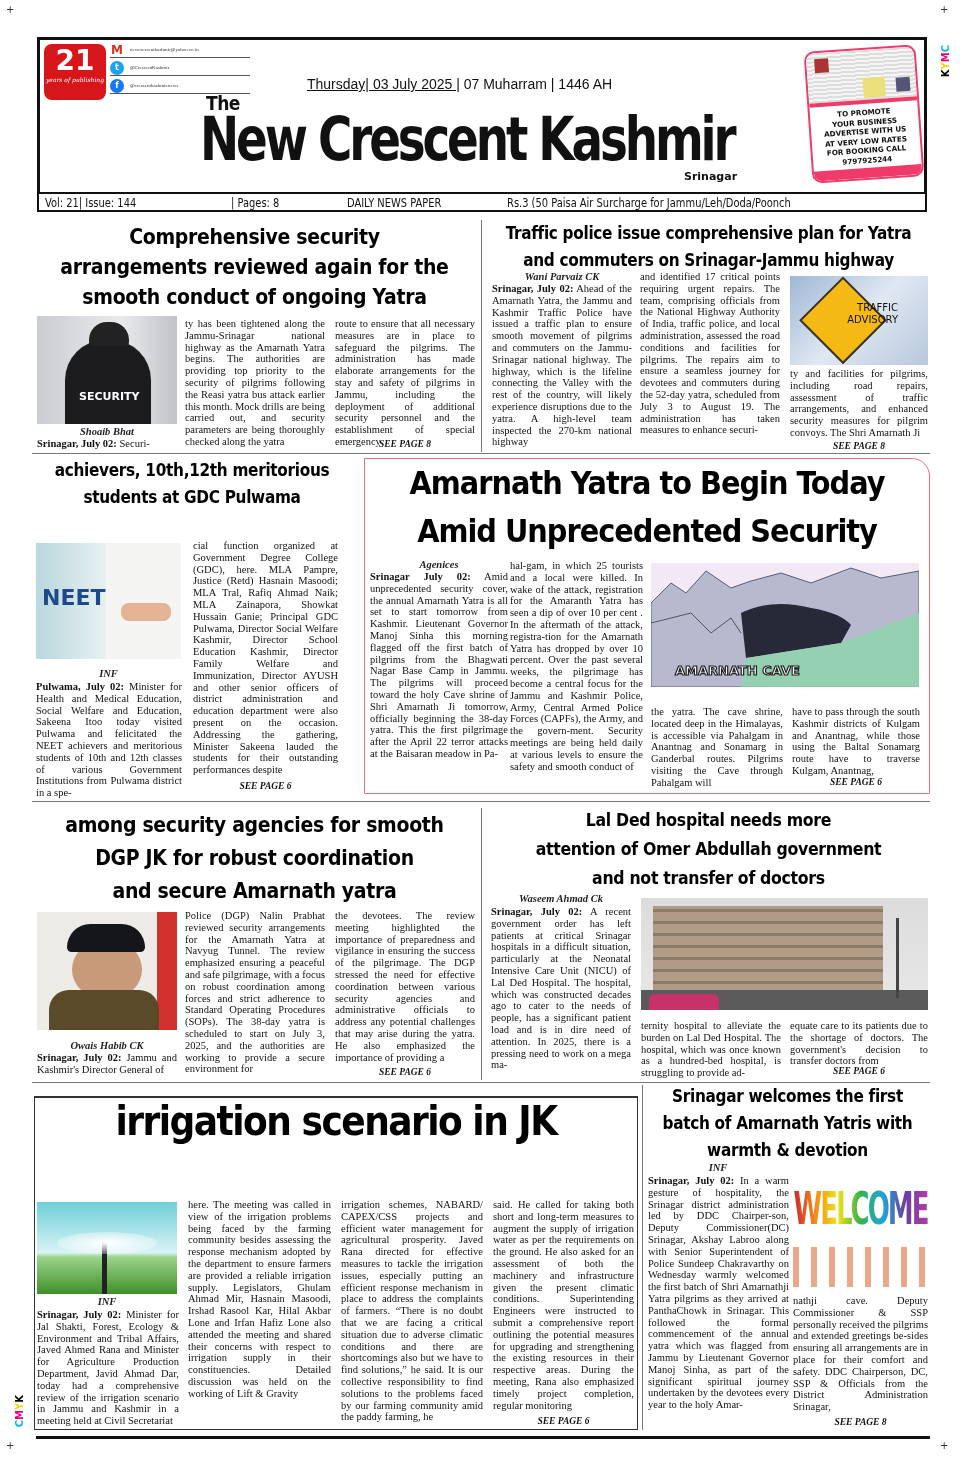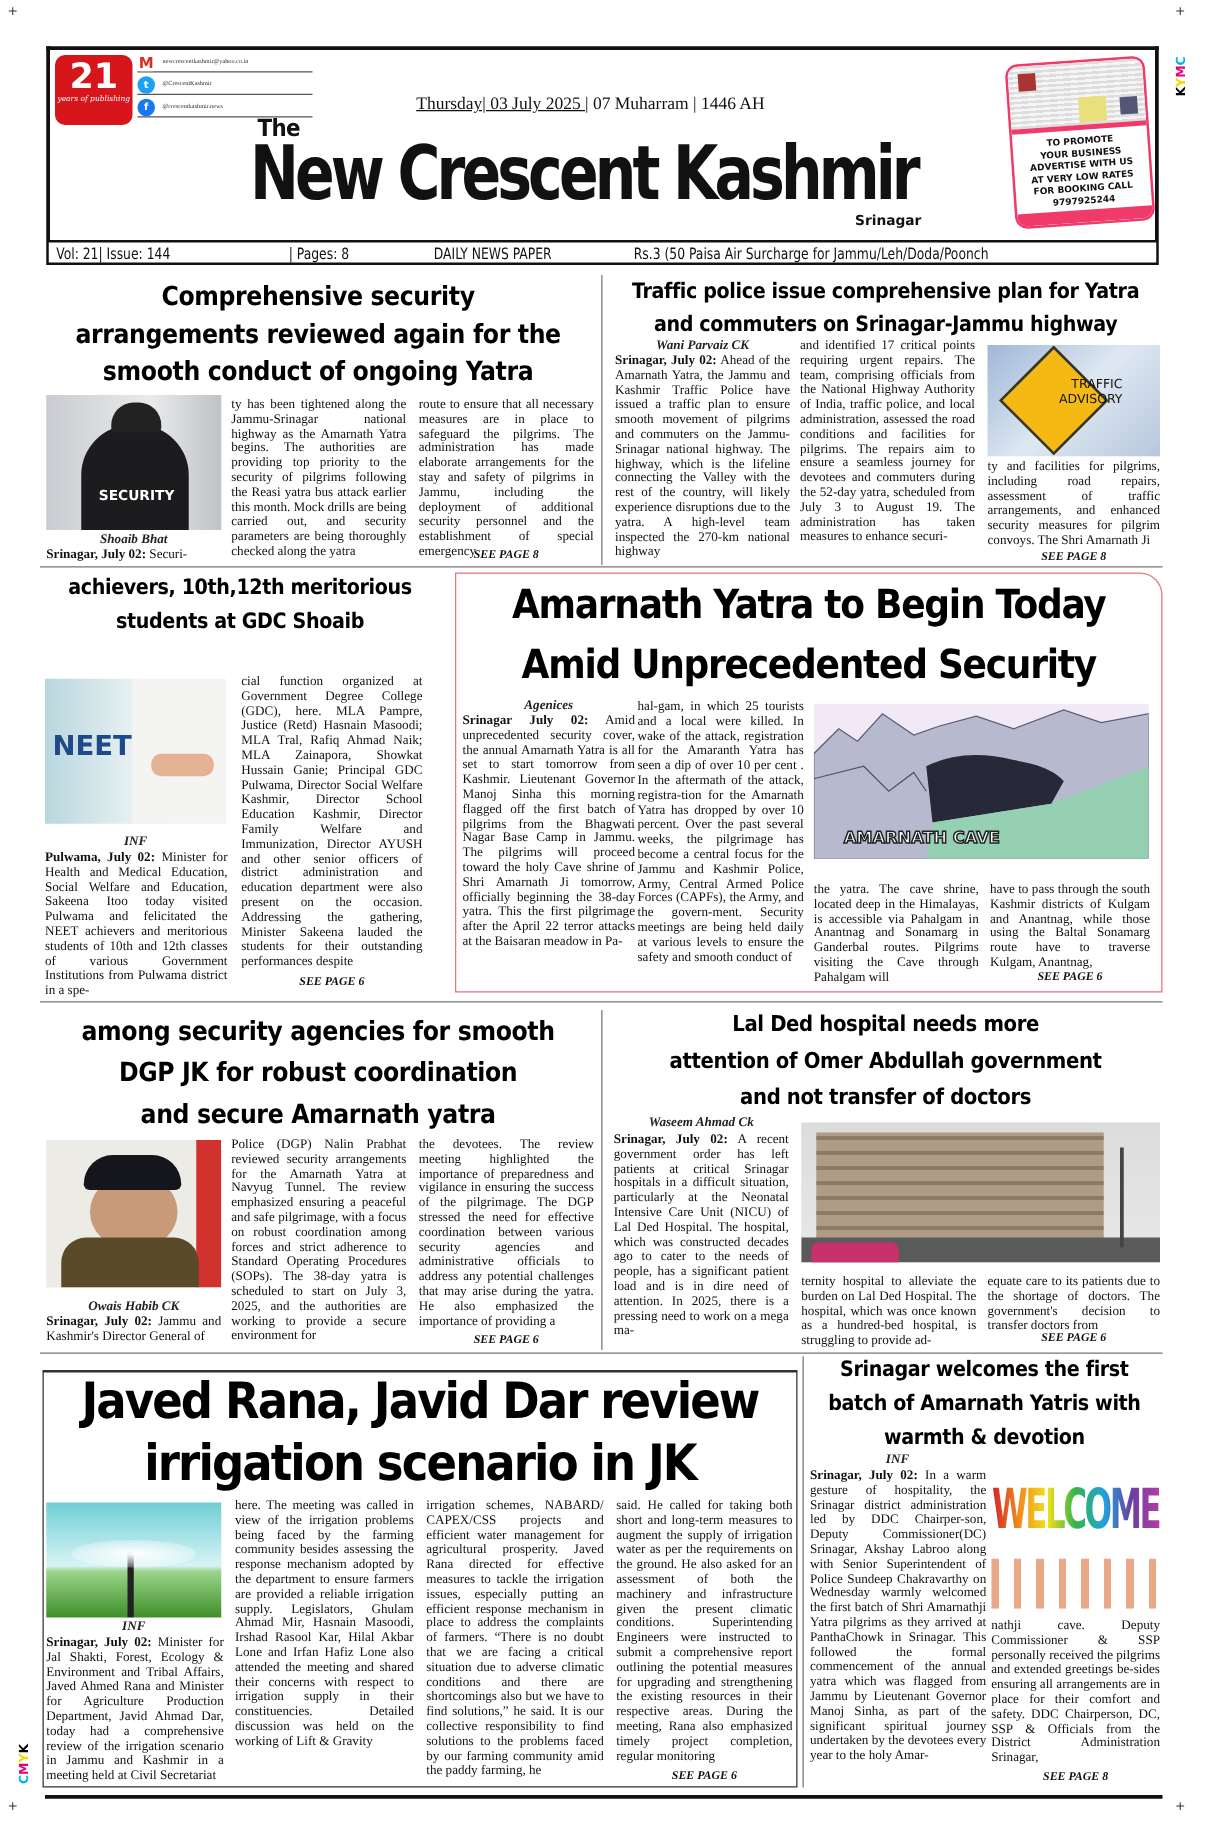--- a/index.html
+++ b/index.html
@@ -9,21 +9,21 @@
 .reg{position:absolute;font-size:10px;color:#333;font-family:"DejaVu Sans",sans-serif}
 .cmyk{position:absolute;font-family:"DejaVu Sans",sans-serif;font-weight:bold;font-size:10px;writing-mode:vertical-rl;transform:rotate(180deg);letter-spacing:0}
 .cmyk .c{color:#00b7eb}.cmyk .m{color:#e4007c}.cmyk .y{color:#f5d800}.cmyk .k{color:#000}
 
 .masthead{position:absolute;left:37px;top:37px;width:890px;height:155px;border:3px solid #111;border-bottom:none}
 .badge{position:absolute;left:4px;top:4px;width:62px;height:56px;background:#d7161c;border-radius:8px;color:#fff;text-align:center}
 .badge .num{font-family:"DejaVu Sans",sans-serif;font-weight:bold;font-size:28px;line-height:30px;display:block;margin-top:2px}
 .badge .sub{font-family:"DejaVu Serif",serif;font-style:italic;font-size:6px;display:block}
 .contact{position:absolute;left:70px;height:16px;display:flex;align-items:center;font-size:5px;color:#333;border-bottom:1px solid #555;width:140px}
 .cicon{width:14px;height:14px;border-radius:50%;display:inline-flex;align-items:center;justify-content:center;font-size:8px;color:#fff;margin-right:6px;font-family:"DejaVu Sans",sans-serif;font-weight:bold}
-.dateline{position:absolute;left:293px;top:36px;font-family:Liberation Serif, serif;font-size:14px;white-space:nowrap}
+.dateline{position:absolute;left:267px;top:36px;font-family:Liberation Sans, sans-serif;font-size:14px;white-space:nowrap}
 .dateline .u{text-decoration:underline}
 .title-the{position:absolute;left:166px;top:52px;font-family:"DejaVu Sans Condensed","DejaVu Sans",sans-serif;font-weight:bold;font-size:19px;letter-spacing:-0.5px}
 .title-main{position:absolute;left:160px;top:64px;font-family:"DejaVu Sans",sans-serif;font-weight:bold;font-size:60px;letter-spacing:-4px;transform:scaleX(0.78);transform-origin:left top;white-space:nowrap;line-height:70px}
 .title-city{position:absolute;left:644px;top:130px;font-family:"DejaVu Sans",sans-serif;font-weight:bold;font-size:11px}
 .ad{position:absolute;left:768px;top:8px;width:112px;height:132px;border:2px solid #ef3a6a;border-radius:10px;transform:rotate(-4deg);background:#fff;overflow:hidden}
 .ad .thumb{height:54px;background:repeating-linear-gradient(0deg,#ddd 0 2px,#f5f5f5 2px 4px);border-bottom:4px solid #ef3a6a;position:relative}
 .ad .thumb span{position:absolute;width:14px;height:14px;background:#a33}
 .ad .txt{font-family:"DejaVu Sans",sans-serif;font-weight:bold;font-size:7.2px;text-align:center;line-height:9.5px;padding-top:4px}
 .ad .foot{position:absolute;bottom:0;left:0;right:0;height:10px;background:#ef3a6a}
 .infobar{position:absolute;left:37px;top:192px;width:890px;height:20px;border:2px solid #111;display:flex;align-items:center;font-family:"DejaVu Sans Condensed","DejaVu Sans",sans-serif;font-size:12.5px;white-space:nowrap}
@@ -128,21 +128,21 @@
       </div>
   </div>
   <div class="col" style="left:790px;top:368px;width:138px">ty and facilities for pilgrims, including road repairs, assessment of traffic arrangements, and enhanced security measures for pilgrim convoys. The Shri Amarnath Ji</div>
   <div class="see" style="left:790px;top:441px;width:138px">SEE PAGE 8</div>
 </div>
 <div class="rule" style="left:32px;top:453px;width:898px;height:1px"></div>
 
 <div>
   <div class="hl" style="left:32px;top:457px;width:320px;font-size:17px;line-height:27px">
       <div>achievers, 10th,12th meritorious</div>
-      <div>students at GDC Shoaib</div>
+      <div>students at GDC Pulwama</div>
   </div>
   <div class="img" style="left:36px;top:543px;width:145px;height:116px;background:linear-gradient(90deg,#b8d7de,#eef4f4 55%,#fafafa)">
     <div style="position:absolute;left:70px;top:0;width:75px;height:116px;background:#f4f4f2"></div>
     <div style="position:absolute;left:85px;top:60px;width:50px;height:18px;background:#e3b393;border-radius:8px"></div>
     <div style="position:absolute;left:6px;top:42px;font-family:'DejaVu Sans',sans-serif;font-weight:bold;font-size:22px;color:#1f4a8a">NEET</div>
   </div>
   <div class="by abs" style="left:36px;top:668px;width:145px">INF</div>
   <div class="col" style="left:36px;top:681px;width:146px"><b>Pulwama, July 02:</b> <span>Minister for Health and Medical Education, Social Welfare and Education, Sakeena Itoo today visited Pulwama and felicitated the NEET achievers and meritorious students of 10th and 12th classes of various Government Institutions from Pulwama district in a spe-</span></div>
   <div class="col" style="left:193px;top:540px;width:145px">cial function organized at Government Degree College (GDC), here. MLA Pampre, Justice (Retd) Hasnain Masoodi; MLA Tral, Rafiq Ahmad Naik; MLA Zainapora, Showkat Hussain Ganie; Principal GDC Pulwama, Director Social Welfare Kashmir, Director School Education Kashmir, Director Family Welfare and Immunization, Director AYUSH and other senior officers of district administration and education department were also present on the occasion. Addressing the gathering, Minister Sakeena lauded the students for their outstanding performances despite</div>
   <div class="see" style="left:193px;top:781px;width:145px">SEE PAGE 6</div>
@@ -208,21 +208,20 @@
   </div>
   <div class="col" style="left:641px;top:1020px;width:140px">ternity hospital to alleviate the burden on Lal Ded Hospital. The hospital, which was once known as a hundred-bed hospital, is struggling to provide ad-</div>
   <div class="col" style="left:790px;top:1020px;width:138px">equate care to its patients due to the shortage of doctors. The government's decision to transfer doctors from</div>
   <div class="see" style="left:790px;top:1066px;width:138px">SEE PAGE 6</div>
 </div>
 <div class="rule" style="left:32px;top:1082px;width:898px;height:1px"></div>
 
 <div class="abs" style="left:34px;top:1096px;width:604px;height:334px;border:1px solid #333;border-top:2px solid #333"></div>
 <div>
   <div class="hl" style="left:36px;top:1096px;width:600px;font-size:40px;line-height:50px;letter-spacing:-1.5px">
-    <div>Javed Rana, Javid Dar review</div>
       <div>irrigation scenario in JK</div>
   </div>
   <div class="img" style="left:37px;top:1202px;width:140px;height:92px;background:linear-gradient(#6fcfd6,#d8f3f5 55%,#9bd48a 60%,#3f8f2a)">
     <div style="position:absolute;left:65px;top:40px;width:5px;height:52px;background:#222"></div>
     <div style="position:absolute;left:20px;top:30px;width:100px;height:22px;border-radius:50%;background:radial-gradient(#fff,rgba(255,255,255,0))"></div>
   </div>
   <div class="by abs" style="left:37px;top:1296px;width:140px">INF</div>
   <div class="col" style="left:37px;top:1309px;width:142px"><b>Srinagar, July 02:</b> <span>Minister for Jal Shakti, Forest, Ecology &amp; Environment and Tribal Affairs, Javed Ahmed Rana and Minister for Agriculture Production Department, Javid Ahmad Dar, today had a comprehensive review of the irrigation scenario in Jammu and Kashmir in a meeting held at Civil Secretariat</span></div>
   <div class="col" style="left:188px;top:1199px;width:143px">here. The meeting was called in view of the irrigation problems being faced by the farming community besides assessing the response mechanism adopted by the department to ensure farmers are provided a reliable irrigation supply. Legislators, Ghulam Ahmad Mir, Hasnain Masoodi, Irshad Rasool Kar, Hilal Akbar Lone and Irfan Hafiz Lone also attended the meeting and shared their concerns with respect to irrigation supply in their constituencies. Detailed discussion was held on the working of Lift &amp; Gravity</div>
   <div class="col" style="left:341px;top:1199px;width:142px">irrigation schemes, NABARD/ CAPEX/CSS projects and efficient water management for agricultural prosperity. Javed Rana directed for effective measures to tackle the irrigation issues, especially putting an efficient response mechanism in place to address the complaints of farmers. “There is no doubt that we are facing a critical situation due to adverse climatic conditions and there are shortcomings also but we have to find solutions,” he said. It is our collective responsibility to find solutions to the problems faced by our farming community amid the paddy farming, he</div>

